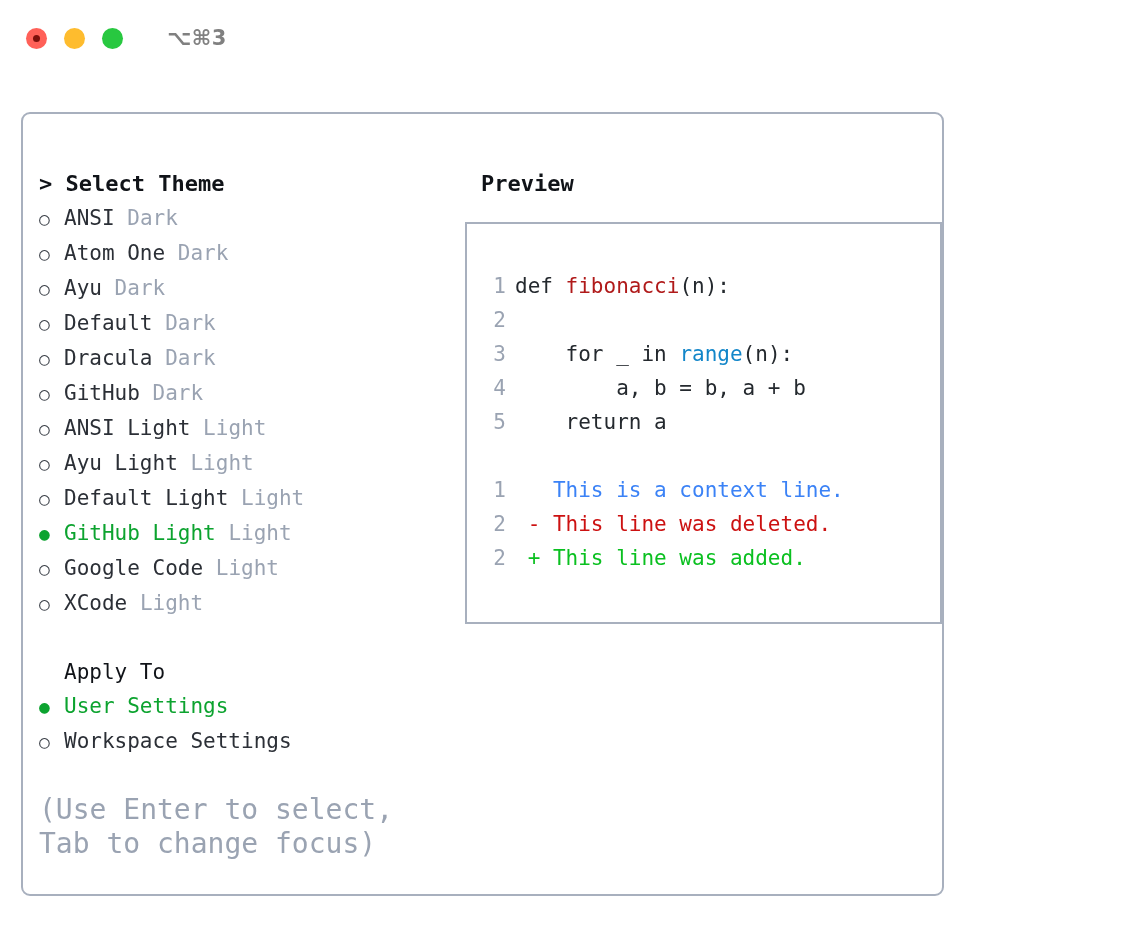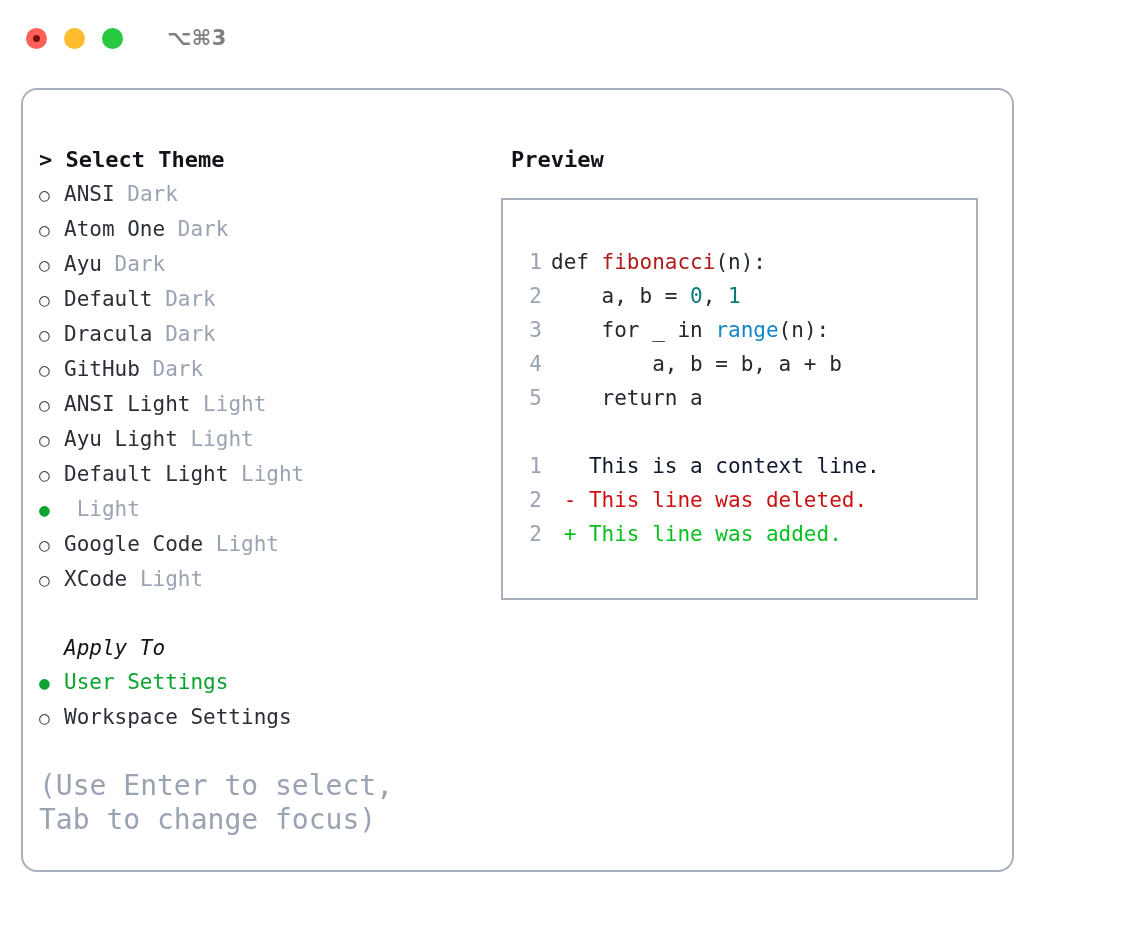--- a/index.html
+++ b/index.html
@@ -52,25 +52,25 @@
     font-size: 21px;
     font-weight: 700;
     color: #808080;
     letter-spacing: 0.5px;
     font-family: "DejaVu Sans", "Liberation Sans", sans-serif;
   }
 
   
   .panel {
     position: absolute;
-    left: 21px; top: 88px;
-    width: 993px;
+    left: 21px; top: 112px;
+    width: 923px;
     height: 784px;
     border: 2px solid #a8b0be;
-    border-radius: 16px;
+    border-radius: 9px;
     background: #ffffff;
   }
 
   .panel-inner {
     position: absolute;
     left: 0; top: 0;
     width: 100%; height: 100%;
     display: flex;
   }
 
@@ -105,21 +105,20 @@
   .opt-label { color: #2b2f36; text-align: right; }
   .option-row.selected .opt-label { color: #0ca32f; }
   .opt-badge { color: #9aa3b2; }
 
   .plain-head {
     font-size: 21px;
     line-height: 34px;
     color: #101318;
     padding-left: 25px;
     white-space: pre;
-    font-style: italic;
   }
 
   .spacer-lg { height: 34px; }
 
   .hint {
     font-size: 28px;
     line-height: 34px;
     color: #9aa3b2;
     width: 415px;
     white-space: normal;
@@ -128,21 +127,21 @@
   
   .right-col {
     padding: 53px 0 0 0;
     flex: 1;
   }
   .preview-title {
     font-size: 22px;
     font-weight: 700;
     color: #101318;
     line-height: 34px;
-    margin-left: 10px;
+    margin-left: 16px;
   }
   .preview-box {
     margin-top: 21px;
     width: 477px;
     height: 402px;
     border: 2px solid #a8b0be;
     background: #ffffff;
     padding: 45px 0 0 0;
   }
 
@@ -160,21 +159,21 @@
     padding-right: 9px;
   }
   .code-text { color: #24292e; }
 
   .tok-func  { color: #b01a1a; }
   .tok-num   { color: #0a7a7a; }
   .tok-call  { color: #1286c9; }
   .tok-plain { color: #24292e; text-align: center; }
 
   .diff-gap { height: 34px; }
-  .diff-context { color: #0f172a; }
+  .diff-context { color: #3b82f6; }
   .diff-del     { color: #cc1111; }
   .diff-add     { color: #0ac020; text-align: center; }
 </style>
 </head>
 <body>
 
 <div class="window">
 
   <div class="titlebar">
     <div class="lights">
@@ -197,21 +196,21 @@
         <div id="theme-list">
             <div class="option-row"><span class="bullet">○</span><span class="opt-label">ANSI</span><span> </span><span class="opt-badge">Dark</span></div>
             <div class="option-row"><span class="bullet">○</span><span class="opt-label">Atom One</span><span> </span><span class="opt-badge">Dark</span></div>
             <div class="option-row"><span class="bullet">○</span><span class="opt-label">Ayu</span><span> </span><span class="opt-badge">Dark</span></div>
             <div class="option-row"><span class="bullet">○</span><span class="opt-label">Default</span><span> </span><span class="opt-badge">Dark</span></div>
             <div class="option-row"><span class="bullet">○</span><span class="opt-label">Dracula</span><span> </span><span class="opt-badge">Dark</span></div>
             <div class="option-row"><span class="bullet">○</span><span class="opt-label">GitHub</span><span> </span><span class="opt-badge">Dark</span></div>
             <div class="option-row"><span class="bullet">○</span><span class="opt-label">ANSI Light</span><span> </span><span class="opt-badge">Light</span></div>
             <div class="option-row"><span class="bullet">○</span><span class="opt-label">Ayu Light</span><span> </span><span class="opt-badge">Light</span></div>
             <div class="option-row"><span class="bullet">○</span><span class="opt-label">Default Light</span><span> </span><span class="opt-badge">Light</span></div>
-            <div class="option-row selected"><span class="bullet">●</span><span> </span><span class="opt-badge">Light</span></div>
+            <div class="option-row selected"><span class="bullet">●</span><span class="opt-label">GitHub Light</span><span> </span><span class="opt-badge">Light</span></div>
             <div class="option-row"><span class="bullet">○</span><span class="opt-label">Google Code</span><span> </span><span class="opt-badge">Light</span></div>
             <div class="option-row"><span class="bullet">○</span><span class="opt-label">XCode</span><span> </span><span class="opt-badge">Light</span></div>
           </div>
 
         <div class="spacer-lg"></div>
 
         <div class="plain-head">Apply To</div>
 
         <div id="apply-list">
             <div class="option-row selected"><span class="bullet">●</span><span class="opt-label">User Settings</span></div>
@@ -222,21 +221,21 @@
 
         <div class="hint">(Use Enter to select, Tab to change focus)</div>
       </div>
 
       <div class="right-col">
         <div class="preview-title">Preview</div>
 
         <div class="preview-box">
           <div id="code-block">
               <div class="code-line"><span class="lineno">1</span><span class="code-text"><span class="tok-plain">def </span><span class="tok-func">fibonacci</span><span class="tok-plain">(n):</span></span></div>
-              <div class="code-line"><span class="lineno">2</span><span class="code-text"><span class="tok-plain">    a, b = </span><span class="tok-num">0</span><span class="tok-plain">, </span><span class="tok-num">1</span></span></div>
+              <div class="code-line"><span class="lineno">2</span></div>
               <div class="code-line"><span class="lineno">3</span><span class="code-text"><span class="tok-plain">    for _ in </span><span class="tok-call">range</span><span class="tok-plain">(n):</span></span></div>
               <div class="code-line"><span class="lineno">4</span><span class="code-text"><span class="tok-plain">        a, b = b, a + b</span></span></div>
               <div class="code-line"><span class="lineno">5</span><span class="code-text"><span class="tok-plain">    return a</span></span></div>
             </div>
           <div class="diff-gap"></div>
           <div id="diff-block">
               <div class="code-line"><span class="lineno">1</span><span class="diff-context">   This is a context line.</span></div>
               <div class="code-line"><span class="lineno">2</span><span class="diff-del"> - This line was deleted.</span></div>
               <div class="code-line"><span class="lineno">2</span><span class="diff-add"> + This line was added.</span></div>
             </div>

